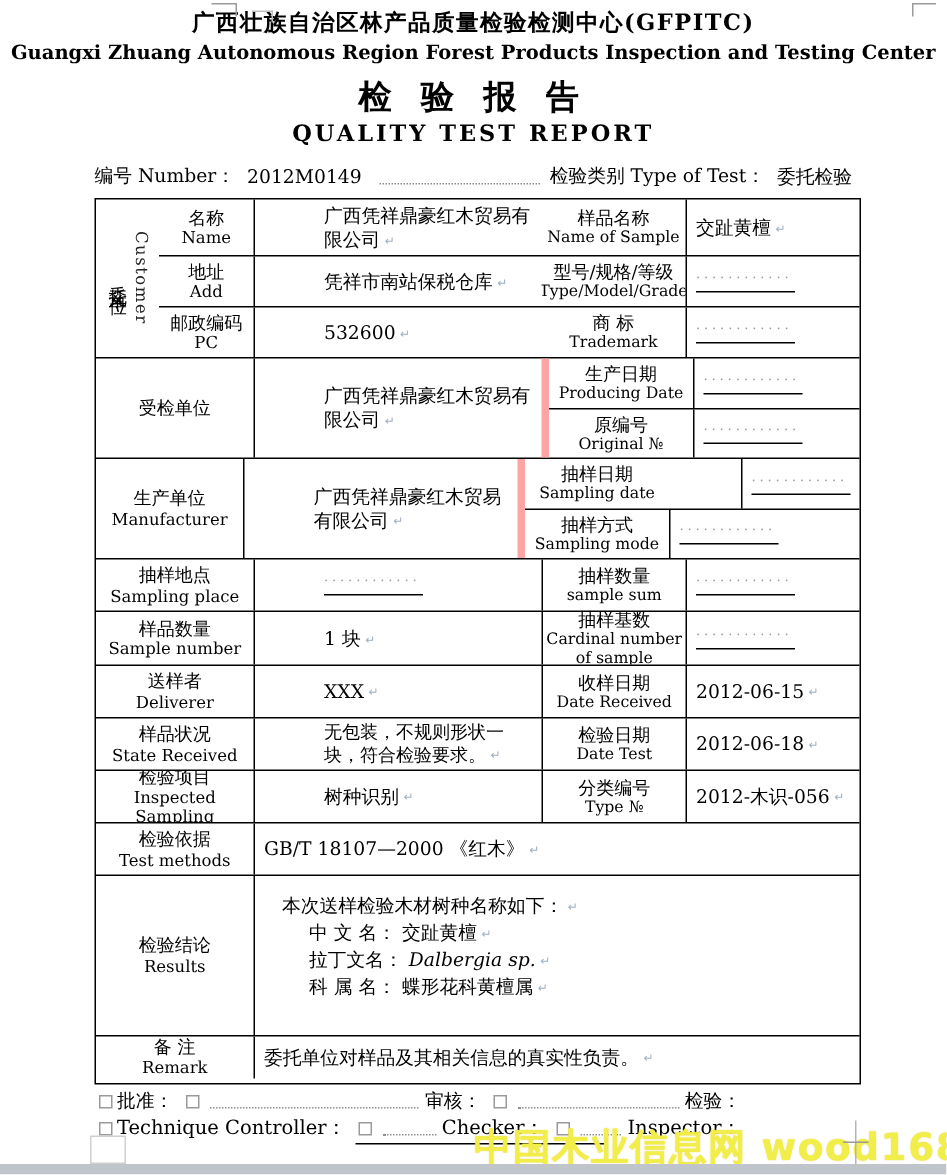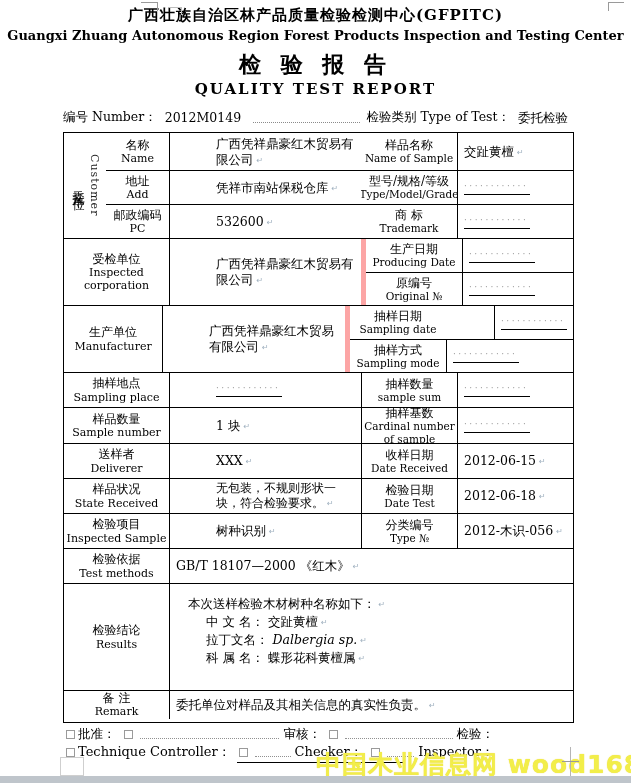--- a/index.html
+++ b/index.html
@@ -165,21 +165,20 @@
           <div class="cell w-e val">
               <span class="blank"></span>
             </div>
         </div>
       </div>
     </div>
 
     <div class="trow" style="height:67px;">
       <div class="cell fc w-lab lab">
         <span>受检单位</span>
-        <span class="en">Inspected corporation</span>
       </div>
       <div class="cell w-c val">
           <span class="pm">广西凭祥鼎豪红木贸易有限公司</span>
         </div>
       <div class="subcol">
         <div class="subrow" style="height:33px;">
           <div class="cell w-d lab lab2">
             <span>生产日期</span>
             <span class="en">Producing Date</span>
           </div>
@@ -293,21 +292,21 @@
         <span class="en">Date Test</span>
       </div>
       <div class="cell w-e val">
           <span class="pm">2012-06-18</span>
         </div>
     </div>
 
     <div class="trow" style="height:35px;">
       <div class="cell fc w-lab lab">
         <span>检验项目</span>
-        <span class="en">Inspected Sample</span>
+        <span class="en">Inspected Sampling</span>
       </div>
       <div class="cell w-c val">
           <span class="pm">树种识别</span>
         </div>
       <div class="cell w-d lab lab2">
         <span>分类编号</span>
         <span class="en">Type №</span>
       </div>
       <div class="cell w-e val">
           <span class="pm">2012-木识-056</span>

